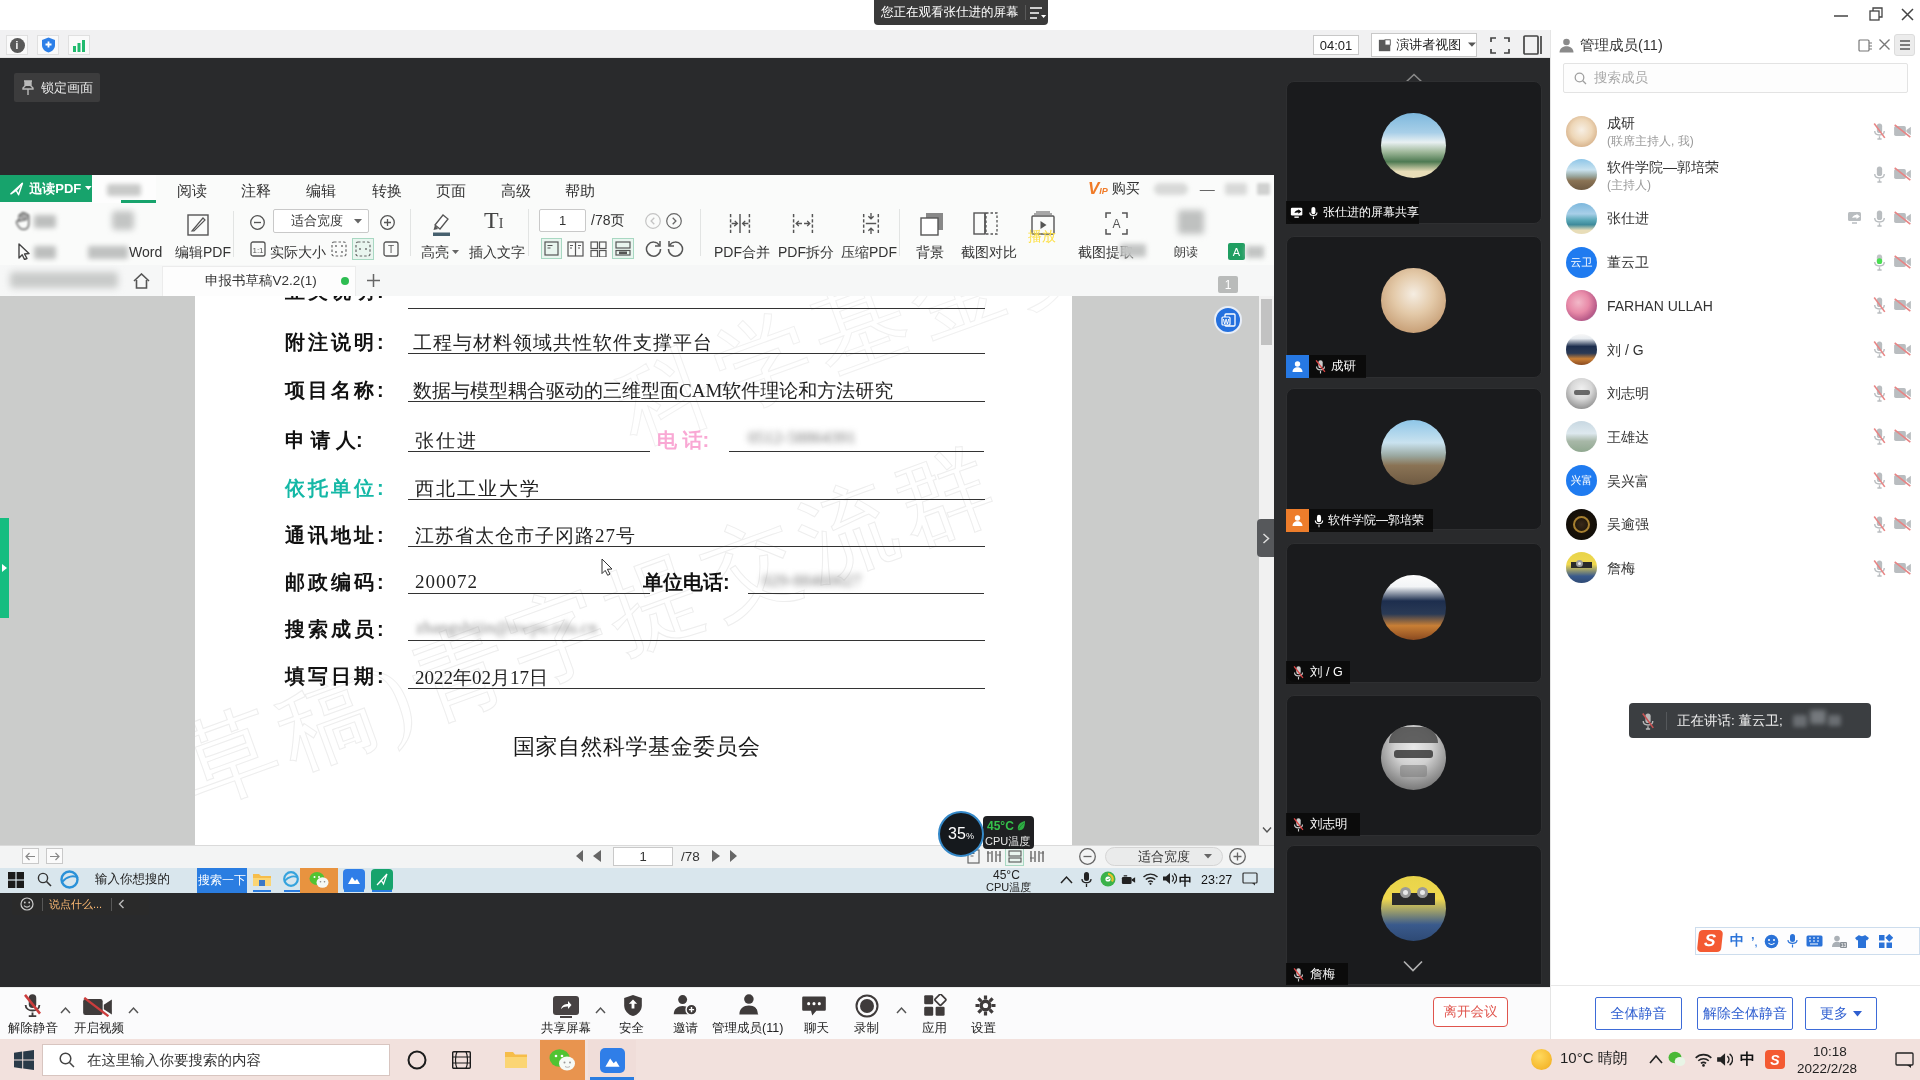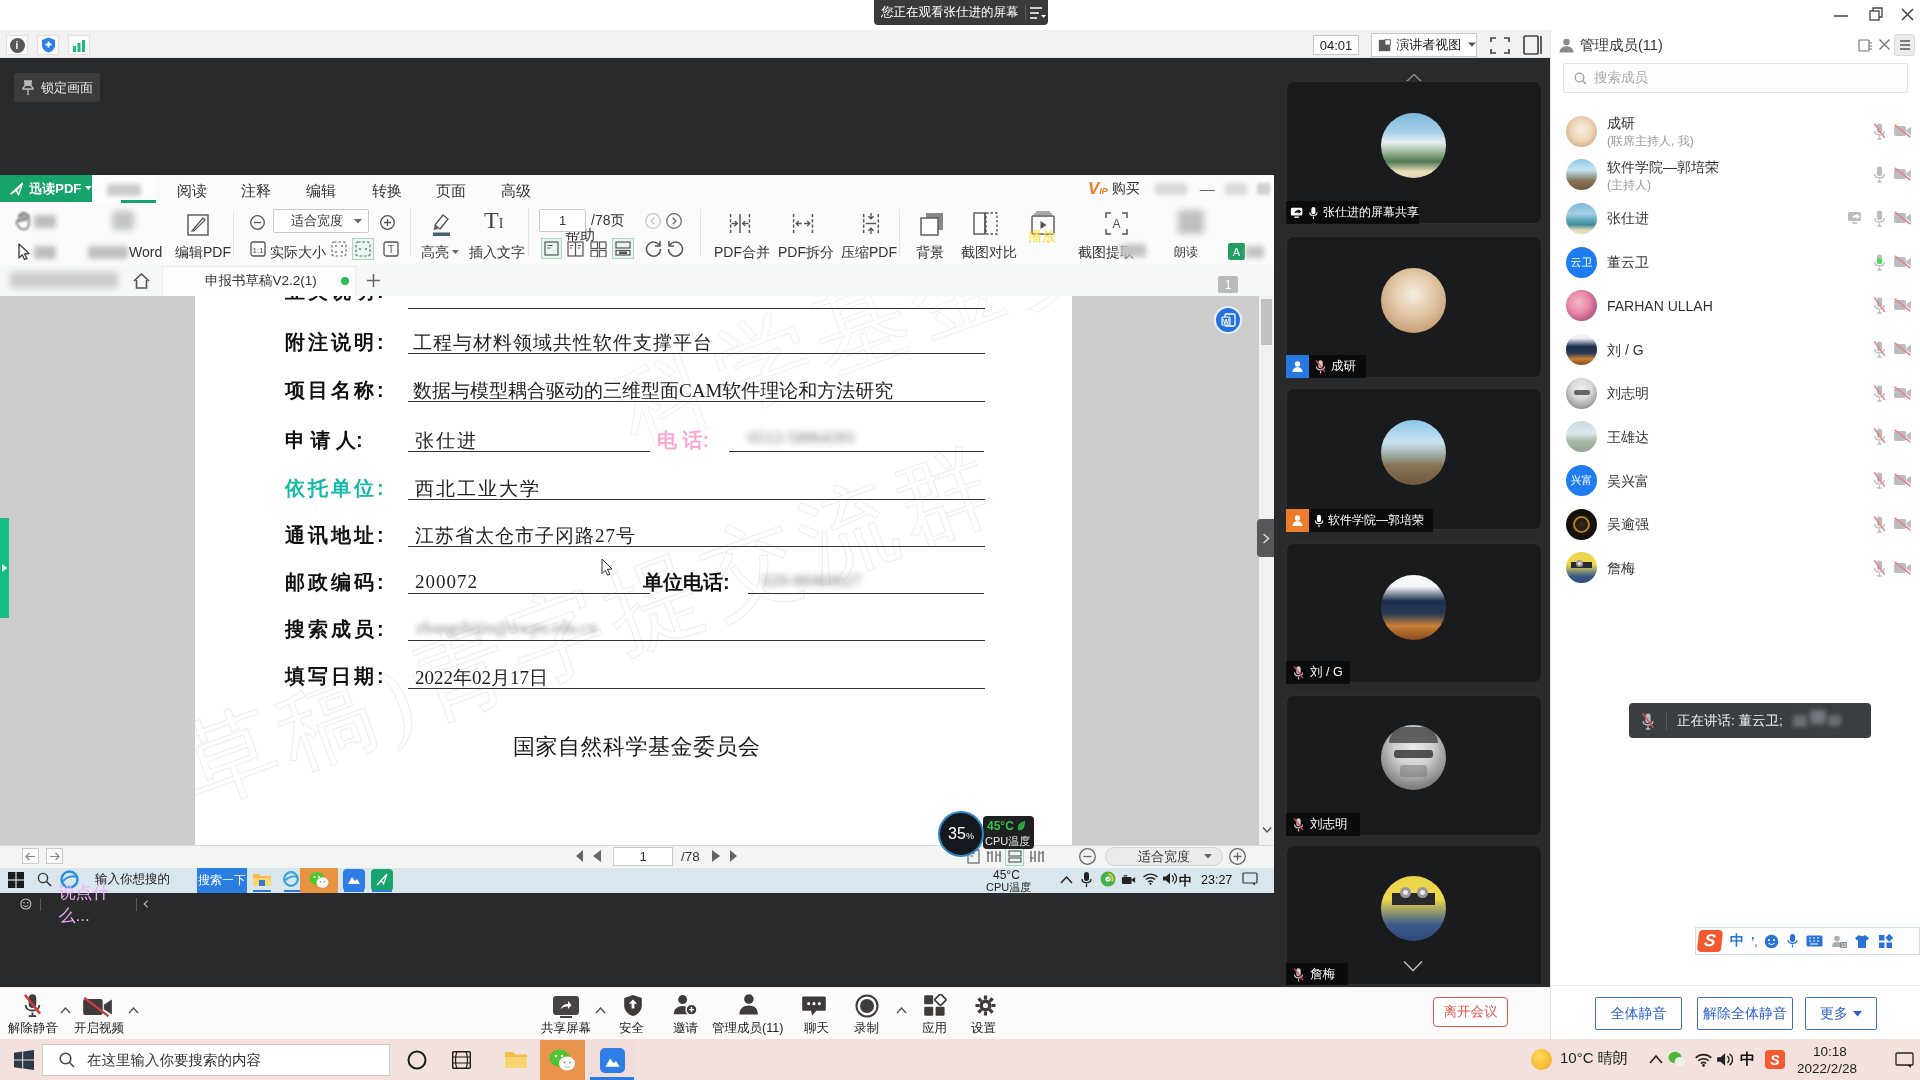--- a/index.html
+++ b/index.html
@@ -111,21 +111,21 @@
 <div class="abs" style="left:92px;top:175px;width:64px;height:28px;background:#fdfdfd;"></div>
 <div class="abs" style="left:107px;top:184px;width:34px;height:12px;background:#c9cac9;border-radius:3px;filter:blur(2px);"></div>
 <div class="abs" style="left:121px;top:200px;width:35px;height:3px;background:#17a36c;"></div>
 <div class="abs" style="left:165px;top:182px;width:440px;height:17px;font-size:15px;color:#333;">
   <span style="position:absolute;left:12px;">阅读</span>
   <span style="position:absolute;left:76px;">注释</span>
   <span style="position:absolute;left:141px;">编辑</span>
   <span style="position:absolute;left:207px;">转换</span>
   <span style="position:absolute;left:271px;">页面</span>
   <span style="position:absolute;left:336px;">高级</span>
-  <span style="position:absolute;left:400px;margin-top:44px;">帮助</span>
+  <span style="position:absolute;left:400px;">帮助</span>
 </div>
 
 <div class="abs flex" style="left:1088px;top:180px;height:17px;">
   <span style="font-size:17px;font-weight:bold;color:#f07b28;font-style:italic;">V<span style="font-size:9px;">IP</span></span>
   <span style="font-size:14px;color:#333;margin-left:4px;">购买</span>
   <div style="width:34px;height:12px;background:#d8d9d8;border-radius:6px;margin-left:14px;filter:blur(2px);"></div>
   <span style="font-size:15px;color:#666;margin-left:12px;">—</span>
   <div style="width:22px;height:12px;background:#d8d9d8;border-radius:3px;margin-left:10px;filter:blur(2px);"></div>
   <div style="width:13px;height:12px;background:#d0d1d0;border-radius:2px;margin-left:10px;filter:blur(1.5px);"></div>
 </div>
@@ -535,21 +535,21 @@
   </svg>
 
 <div class="abs flex" style="left:12px;top:893px;width:137px;height:22px;background:rgba(42,42,42,0.92);border-radius:2px;">
   <svg width="14" height="14" viewBox="0 0 14 14" style="margin-left:8px;">
       <circle cx="7" cy="7" r="6" fill="none" stroke="#ccc" stroke-width="1.2"></circle>
       <circle cx="4.8" cy="5.5" r="0.9" fill="#ccc"></circle>
       <circle cx="9.2" cy="5.5" r="0.9" fill="#ccc"></circle>
       <path d="M4 8.6c1.8 1.8 4.2 1.8 6 0" stroke="#ccc" stroke-width="1.1" fill="none"></path>
     </svg>
   <div style="width:1px;height:13px;background:#575757;margin-left:8px;"></div>
-  <span style="font-size:17px;color:#f0abfc;margin-left:18px;">说点什么...</span>
+  <span style="font-size:11px;color:#fdba74;margin-left:6px;">说点什么...</span>
   <div style="width:1px;height:13px;background:#575757;margin-left:9px;"></div>
   <svg width="7" height="10" viewBox="0 0 7 10" style="margin-left:6px;">
       <path d="M5.5 1L1.5 5l4 4" fill="none" stroke="#bbb" stroke-width="1.4"></path>
     </svg>
 </div>
 
 <svg class="abs" style="left:1404px;top:73px;" width="20" height="11" viewBox="0 0 20 11">
     <path d="M1 10L10 1.5 19 10" fill="none" stroke="#8a8a8a" stroke-width="1.6"></path>
   </svg>
 

